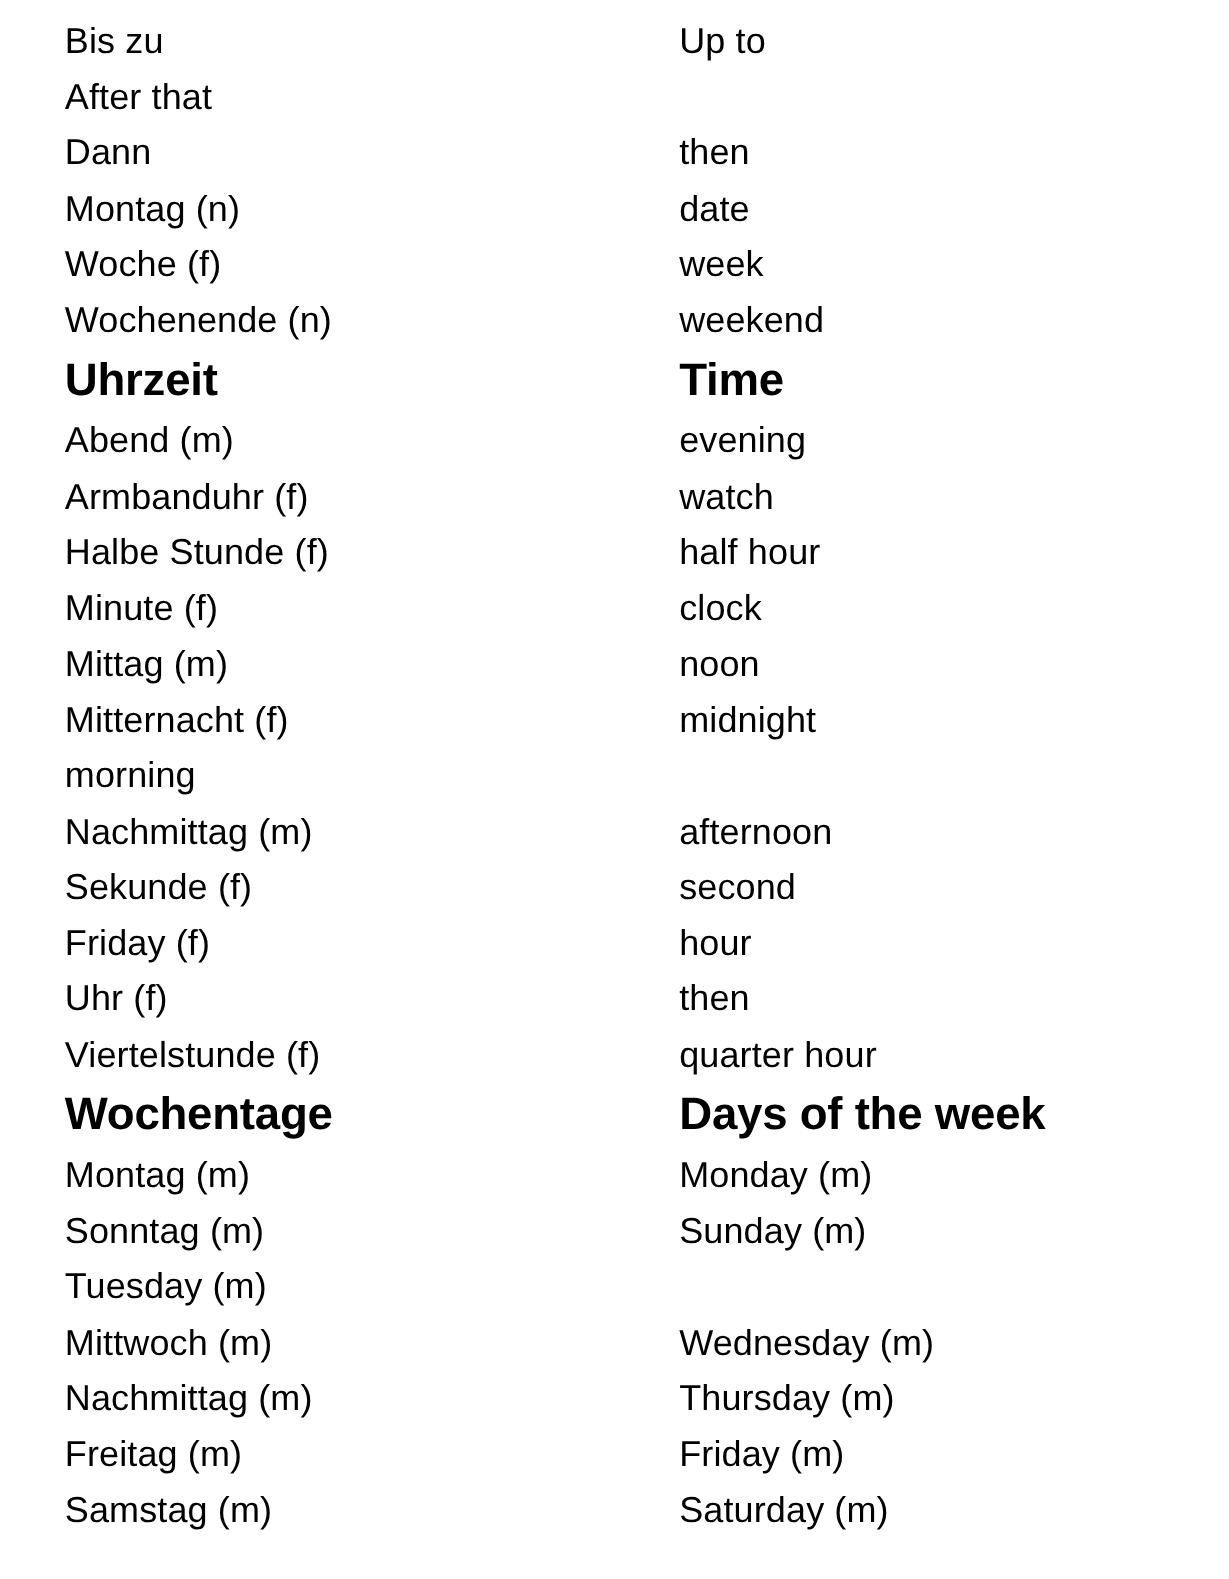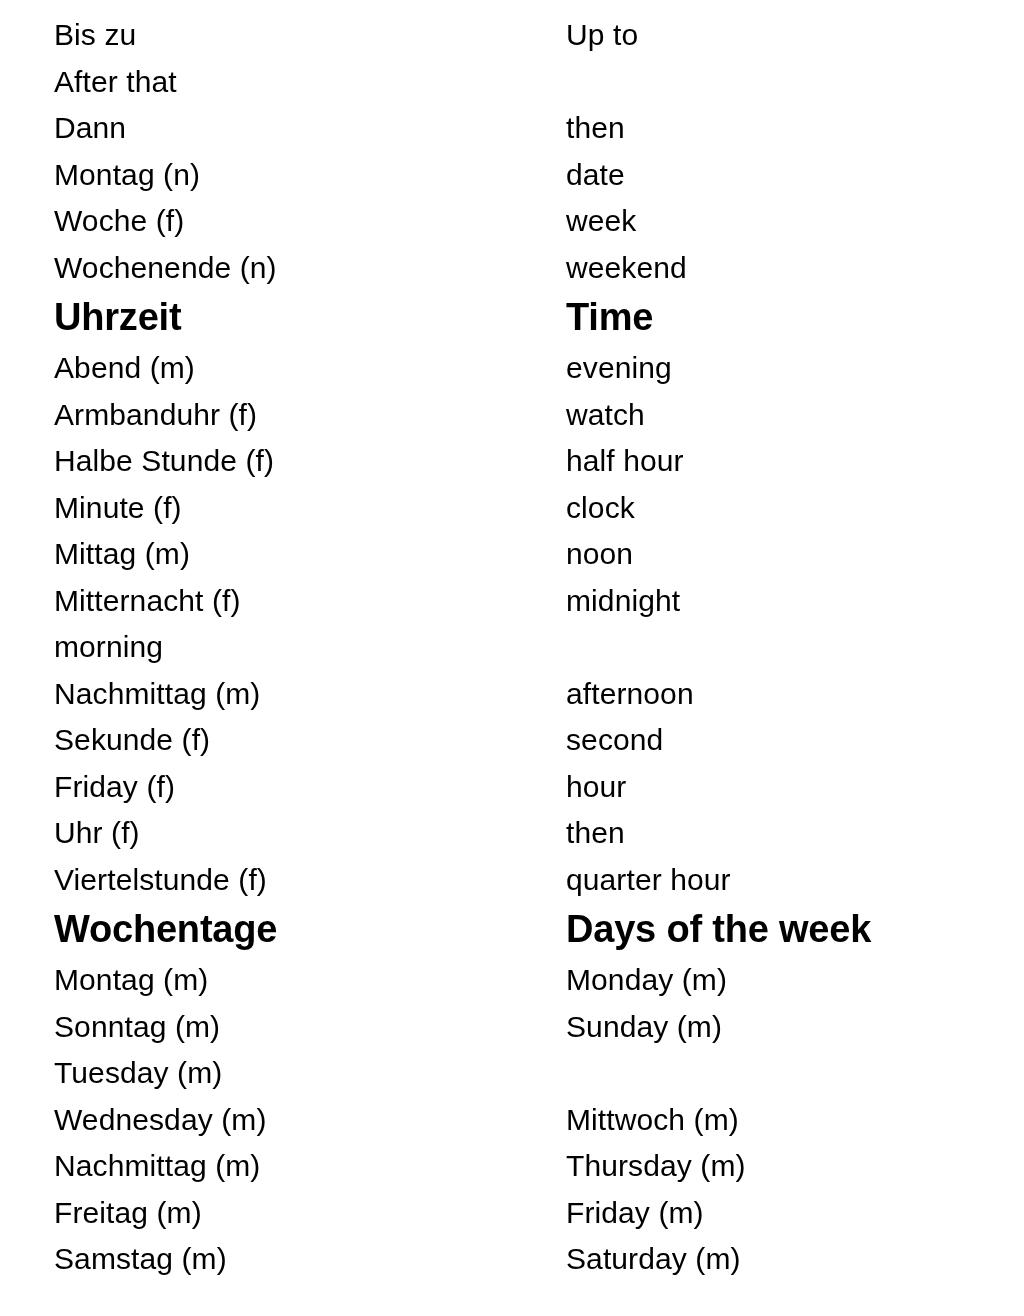--- a/index.html
+++ b/index.html
@@ -155,22 +155,22 @@
       <div class="col col-target">Monday (m)</div>
     </div>
     <div class="row row-entry">
       <div class="col col-source">Sonntag (m)</div>
       <div class="col col-target">Sunday (m)</div>
     </div>
     <div class="row row-entry">
       <div class="col col-target">Tuesday (m)</div>
     </div>
     <div class="row row-entry">
+      <div class="col col-source">Mittwoch (m)</div>
       <div class="col col-target">Wednesday (m)</div>
-      <div class="col col-source">Mittwoch (m)</div>
     </div>
     <div class="row row-entry">
       <div class="col col-source">Nachmittag (m)</div>
       <div class="col col-target">Thursday (m)</div>
     </div>
     <div class="row row-entry">
       <div class="col col-source">Freitag (m)</div>
       <div class="col col-target">Friday (m)</div>
     </div>
     <div class="row row-entry">

